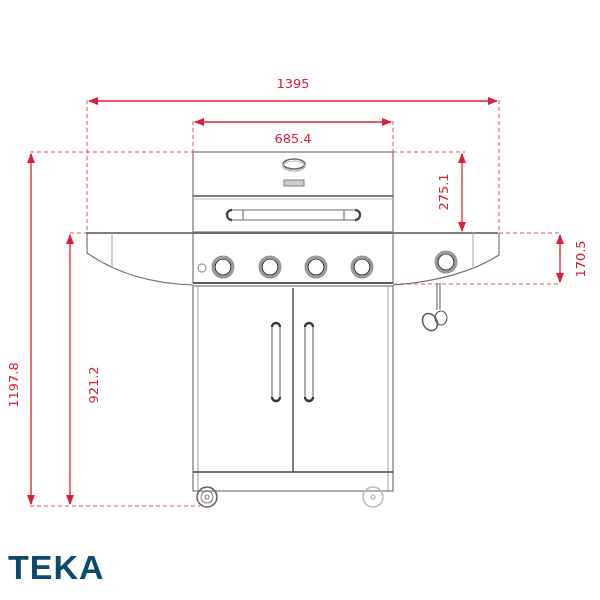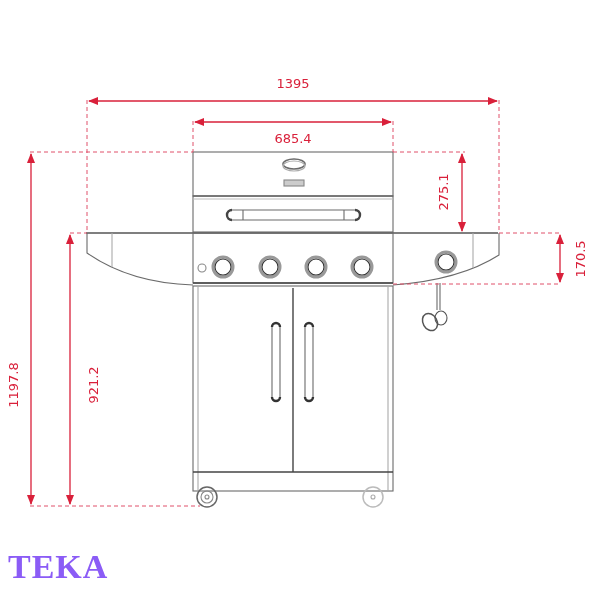--- a/index.html
+++ b/index.html
@@ -1,21 +1,21 @@
 <!DOCTYPE html>
 <html><head>
   <meta charset="utf-8">
   <style>
     html, body { margin: 0; padding: 0; background: #ffffff; }
     body { width: 600px; height: 600px; position: relative; overflow: hidden;
            font-family: "Liberation Sans", sans-serif; }
     #canvas { position: absolute; left: 0; top: 0; width: 600px; height: 600px; }
     .dim-text { font-family: "DejaVu Sans", sans-serif; font-size: 13px; fill: #d9203a; }
-    .logo { position: absolute; left: 8px; top: 548px; font-family: Liberation Serif, serif;
-            font-weight: bold; font-size: 34px; letter-spacing: 1px; color: #8b5cf6; }
+    .logo { position: absolute; left: 8px; top: 548px; font-family: Liberation Sans, sans-serif;
+            font-weight: bold; font-size: 34px; letter-spacing: 1px; color: #0c4a6e; }
   </style>
 </head>
 <body>
 
 <svg id="canvas" viewBox="0 0 600 600" xmlns="http://www.w3.org/2000/svg">
   <defs>
     <marker id="arr" viewBox="0 0 10 10" refX="9" refY="5" markerWidth="8" markerHeight="8" orient="auto-start-reverse">
       <path d="M0,1 L10,5 L0,9 z" fill="#d9203a"></path>
     </marker>
   </defs>

